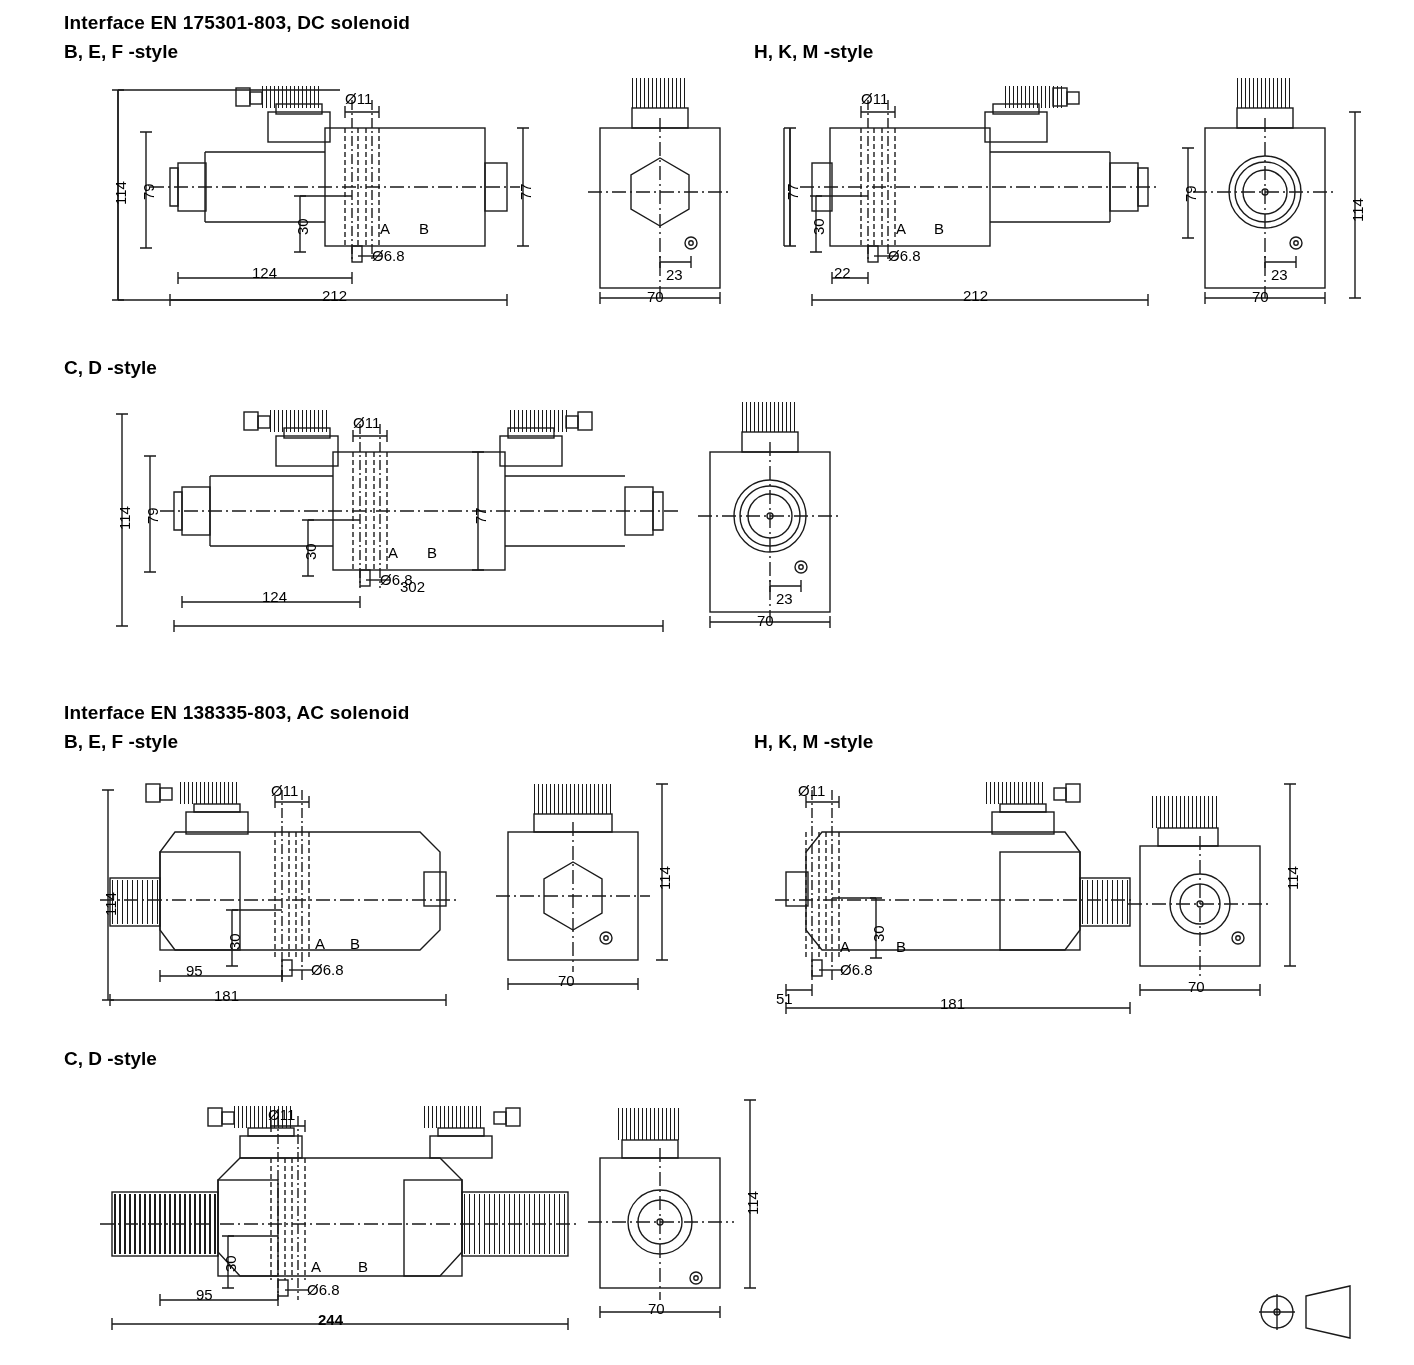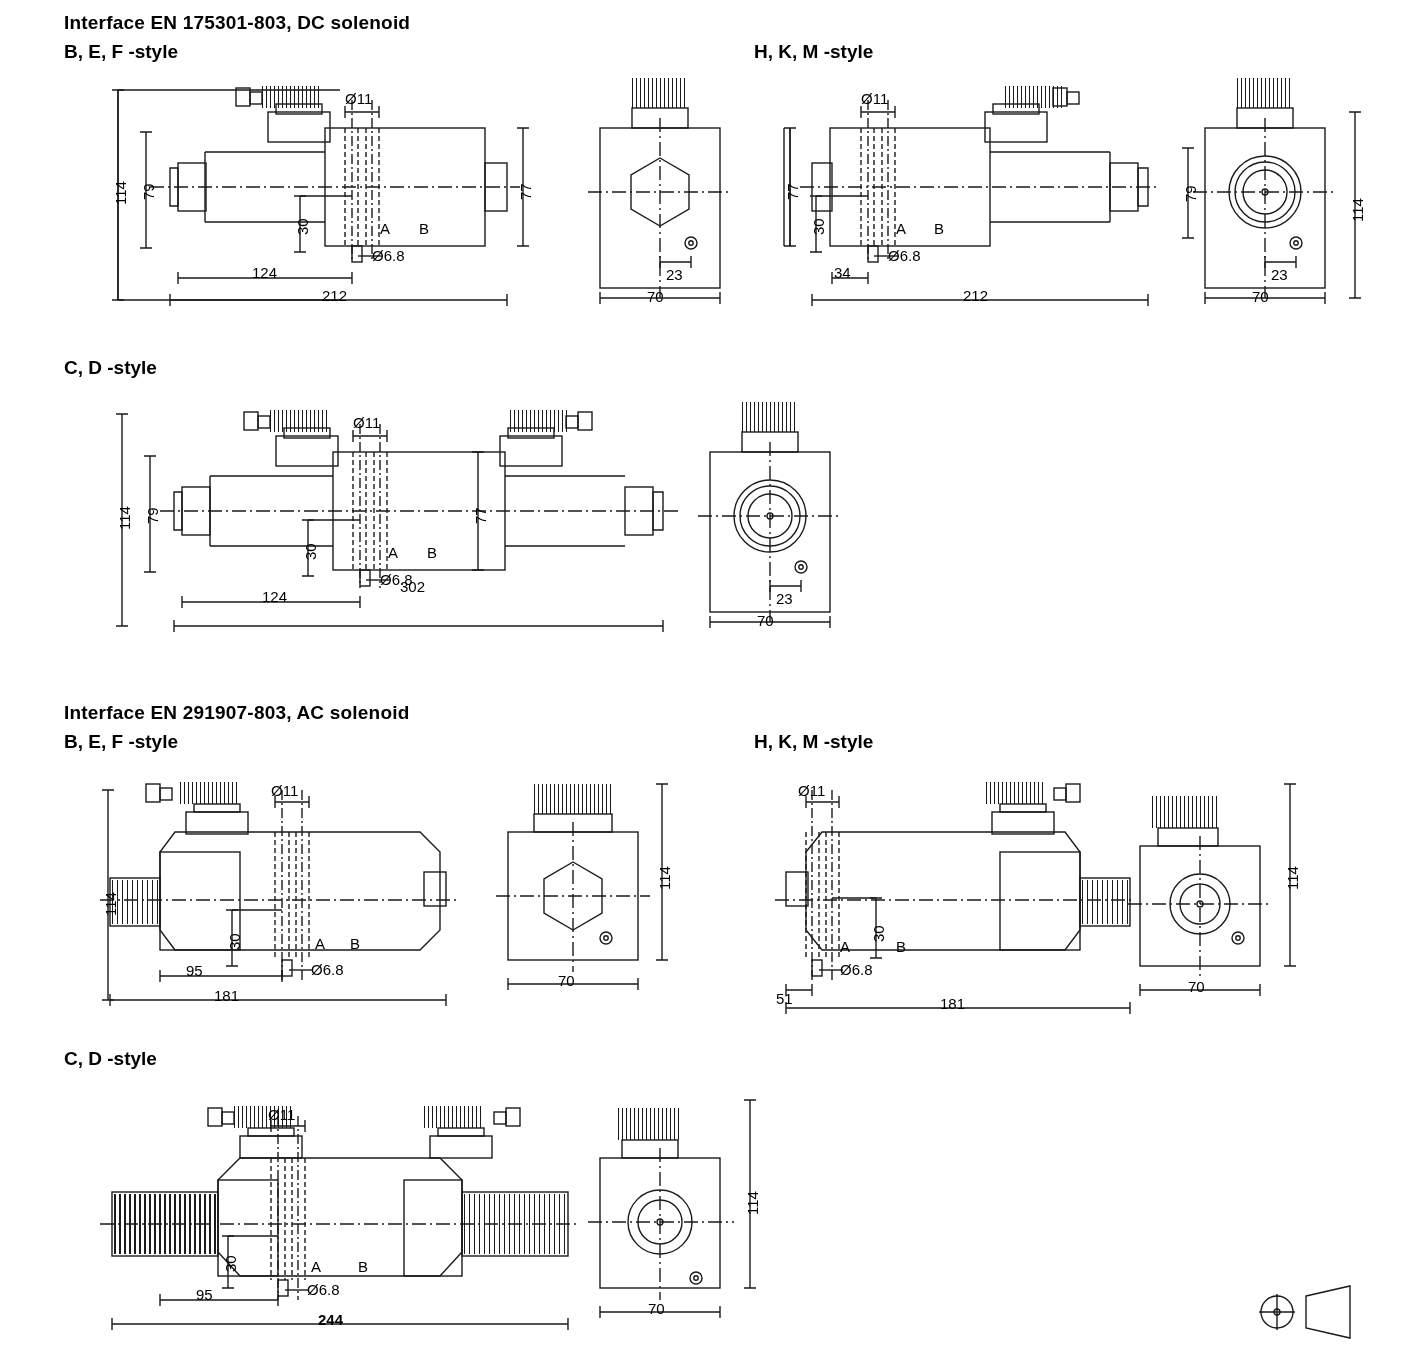--- a/index.html
+++ b/index.html
@@ -56,21 +56,21 @@
 </head>
 <body>
 
 <div class="page">
 
   <div class="sec-title" style="left:64px;top:12px;">Interface EN 175301-803, DC solenoid</div>
   <div class="sub-title" style="left:64px;top:41px;">B, E, F -style</div>
   <div class="sub-title" style="left:754px;top:41px;">H, K, M -style</div>
   <div class="sub-title" style="left:64px;top:357px;">C, D -style</div>
 
-  <div class="sec-title" style="left:64px;top:702px;">Interface EN 291907-803, AC solenoid</div>
+  <div class="sec-title" style="left:64px;top:702px;">Interface EN 138335-803, AC solenoid</div>
   <div class="sub-title" style="left:64px;top:731px;">B, E, F -style</div>
   <div class="sub-title" style="left:754px;top:731px;">H, K, M -style</div>
   <div class="sub-title" style="left:64px;top:1048px;">C, D -style</div>
 
   <svg class="overlay" width="1414" height="1365">
     <g stroke="#1a1a1a" fill="none" stroke-width="1.4">
 
       <rect x="325" y="128" width="160" height="118"></rect>
 
       <path d="M205,152 L325,152 M205,222 L325,222 M205,152 L205,222"></path>
@@ -373,21 +373,21 @@
   <div class="dimtext" style="left:322px;top:287px;">212</div>
   <div class="dimtext" style="left:345px;top:90px;">Ø11</div>
   <div class="dimtext" style="left:372px;top:247px;">Ø6.8</div>
   <div class="lbl" style="left:380px;top:220px;">A</div>
   <div class="lbl" style="left:419px;top:220px;">B</div>
   <div class="dimtext" style="left:666px;top:266px;">23</div>
   <div class="dimtext" style="left:647px;top:288px;">70</div>
 
   <div class="dimtext v" style="left:784px;top:200px;">77</div>
   <div class="dimtext v" style="left:810px;top:235px;">30</div>
-  <div class="dimtext" style="left:834px;top:264px;">34</div>
+  <div class="dimtext" style="left:834px;top:264px;">22</div>
   <div class="dimtext" style="left:963px;top:287px;">212</div>
   <div class="dimtext" style="left:861px;top:90px;">Ø11</div>
   <div class="dimtext" style="left:888px;top:247px;">Ø6.8</div>
   <div class="lbl" style="left:896px;top:220px;">A</div>
   <div class="lbl" style="left:934px;top:220px;">B</div>
   <div class="dimtext v" style="left:1182px;top:202px;">79</div>
   <div class="dimtext v" style="left:1349px;top:222px;">114</div>
   <div class="dimtext" style="left:1271px;top:266px;">23</div>
   <div class="dimtext" style="left:1252px;top:288px;">70</div>
 

